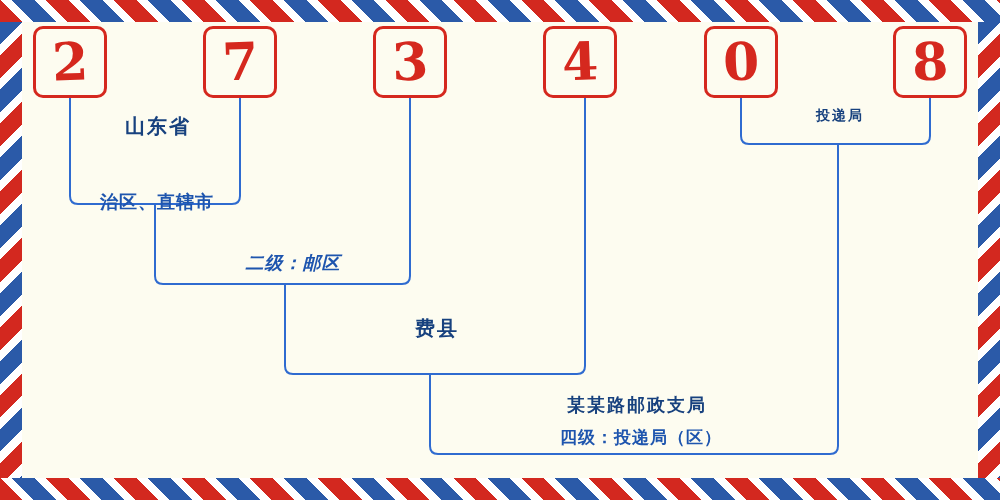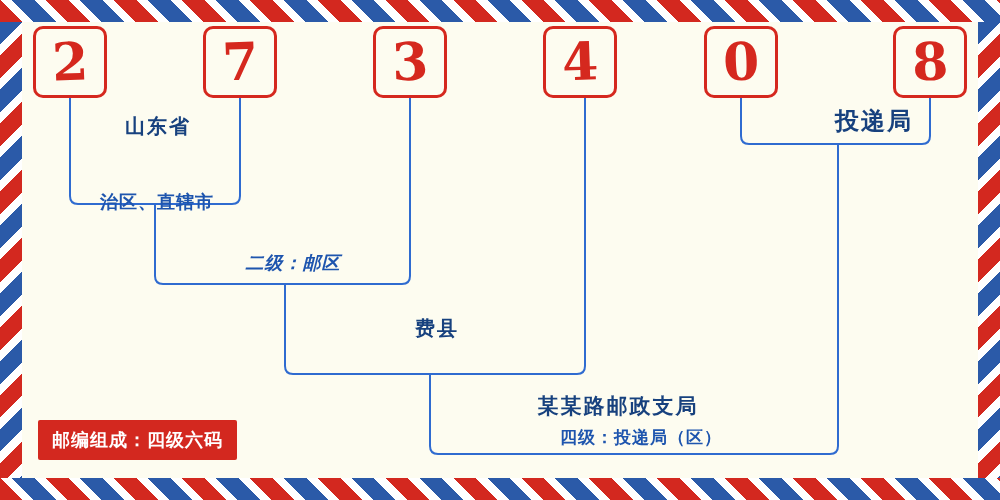--- a/index.html
+++ b/index.html
@@ -101,20 +101,19 @@
     <span class="digit">8</span>
   </div>
 
   <div class="lbl heading" style="left:158px;top:114px;">山东省</div>
   <div class="lbl desc" style="left:157px;top:163px;margin-top:28px;">治区、直辖市</div>
 
   <div class="lbl desc" style="left:293px;top:252px;font-style:italic;">二级：邮区</div>
 
   <div class="lbl heading" style="left:437px;top:316px;">费县</div>
 
-  <div class="lbl heading" style="left:874px;top:107px;font-size:24px;">投递局</div>
+  <div class="lbl heading" style="left:840px;top:107px;font-size:14px;">投递局</div>
 
-  <div class="lbl heading" style="left:618px;top:394px;font-size:21px;">某某路邮政支局</div>
+  <div class="lbl heading" style="left:637px;top:394px;font-size:18px;">某某路邮政支局</div>
   <div class="lbl desc" style="left:641px;top:427px;font-size:17px;">四级：投递局（区）</div>
 
-  <div class="badge">邮编组成：四级六码</div>
 
 </div>
 
 </body></html>

